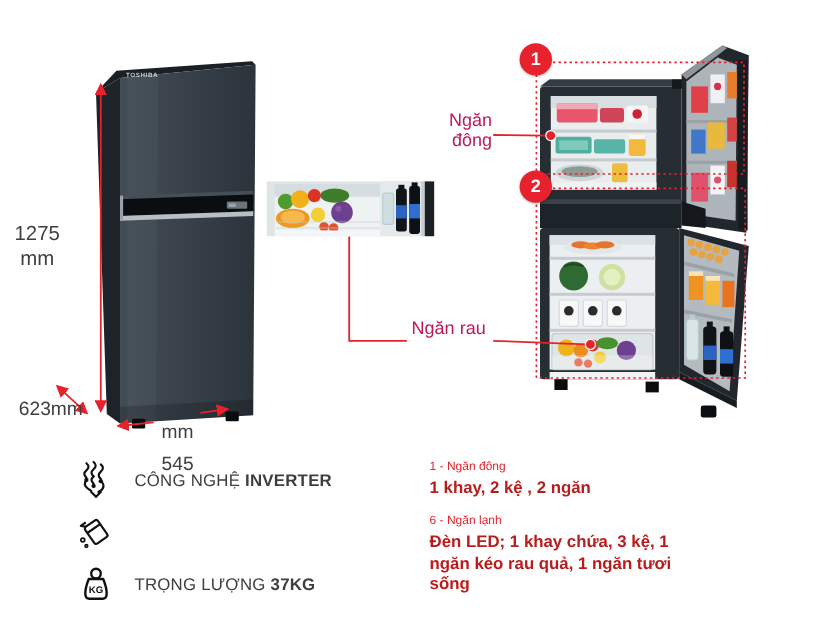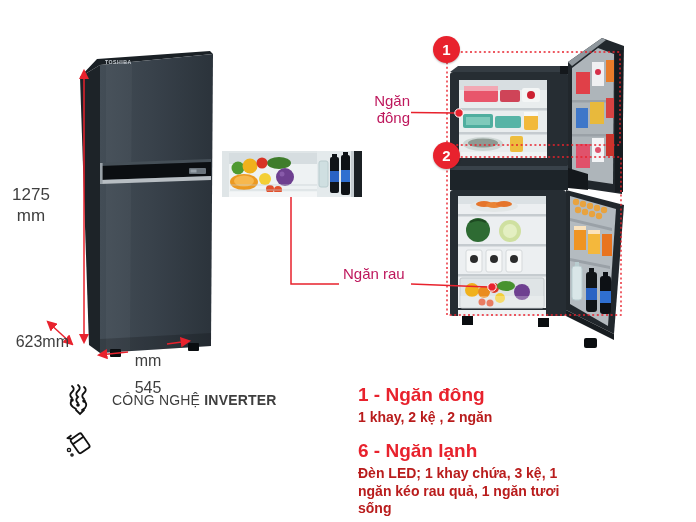--- a/index.html
+++ b/index.html
@@ -20,21 +20,21 @@
     display:flex; align-items:center; justify-content:center;
     box-shadow:0 1px 2px rgba(0,0,0,.25);
   }
   .label { position:absolute; font-size:15px; color:#be185d; }
   .label-freezer { left:352px; top:92px; width:58px; text-align:right; line-height:1.15; }
   .label-veg { left:343px; top:265px; white-space:nowrap; }
   .feature-row { position:absolute; left:63px; height:34px; display:flex; align-items:center; gap:15px;text-align:center; }
   .feature-row .ftext { font-size:14px; letter-spacing:.2px; color:#3e3e3e; white-space:nowrap; }
   .feature-row .ftext b { font-weight:700; }
   .specs { position:absolute; left:358px; top:384px; width:242px; }
-  .spec-heading { color:var(--c-accent,#e8222d); font-weight:bold; font-size:19px; margin:0 0 3px 0; }
+  .spec-heading { color:var(--c-accent,#e8222d); font-weight:normal; font-size:10px; margin:0 0 3px 0; }
   .spec-body { font-size:14px; color:#b91c1c; line-height:1.24; margin:0 0 14px 0;font-weight:bold; }
 </style>
 </head>
 <body>
 
 <div class="canvas">
 
   <svg class="abs" style="left:60px; top:44px;" width="158" height="315" viewBox="0 0 158 315">
     <defs>
       <linearGradient id="gfront" x1="0" y1="0" x2="1" y2="0">
@@ -288,20 +288,28 @@
       <g transform="rotate(-35 17 17)" stroke="#111" stroke-width="1.8" fill="none" stroke-linejoin="round">
         <rect x="11" y="8" width="13" height="17" rx="2"></rect>
         <path d="M11,13 h13"></path>
         <path d="M13,8 l-3,-3 h5"></path>
       </g>
       <circle cx="6" cy="23" r="1.6" stroke="#111" stroke-width="1.4" fill="none"></circle>
       <circle cx="9" cy="28" r="1.1" stroke="#111" stroke-width="1.4" fill="none"></circle>
     </svg>
   </div>
 
+  <div class="feature-row" style="top:470px;">
+    <svg width="34" height="34" viewBox="0 0 34 34">
+      <circle cx="17" cy="8" r="4" stroke="#111" stroke-width="2" fill="none"></circle>
+      <path d="M11,12.5 h12 q3.5,8.5 2.8,13.5 q-0.4,3 -3.2,3 h-11.2 q-2.8,0 -3.2,-3 q-0.7,-5 2.8,-13.5 z" stroke="#111" stroke-width="2" fill="#fff" stroke-linejoin="round"></path>
+      <text x="17" y="24.5" text-anchor="middle" font-size="8" font-weight="bold" fill="#111">KG</text>
+    </svg>
+    <span class="ftext"><span>TRỌNG LƯỢNG</span> <b>37KG</b></span>
+  </div>
 
   <div class="specs">
     <p class="spec-heading">1 - Ngăn đông</p>
     <p class="spec-body">1 khay, 2 kệ , 2 ngăn</p>
     <p class="spec-heading">6 - Ngăn lạnh</p>
     <p class="spec-body" style="width:236px;">Đèn LED; 1 khay chứa, 3 kệ, 1 ngăn kéo rau quả, 1 ngăn tươi sống</p>
   </div>
 
 </div>
 

